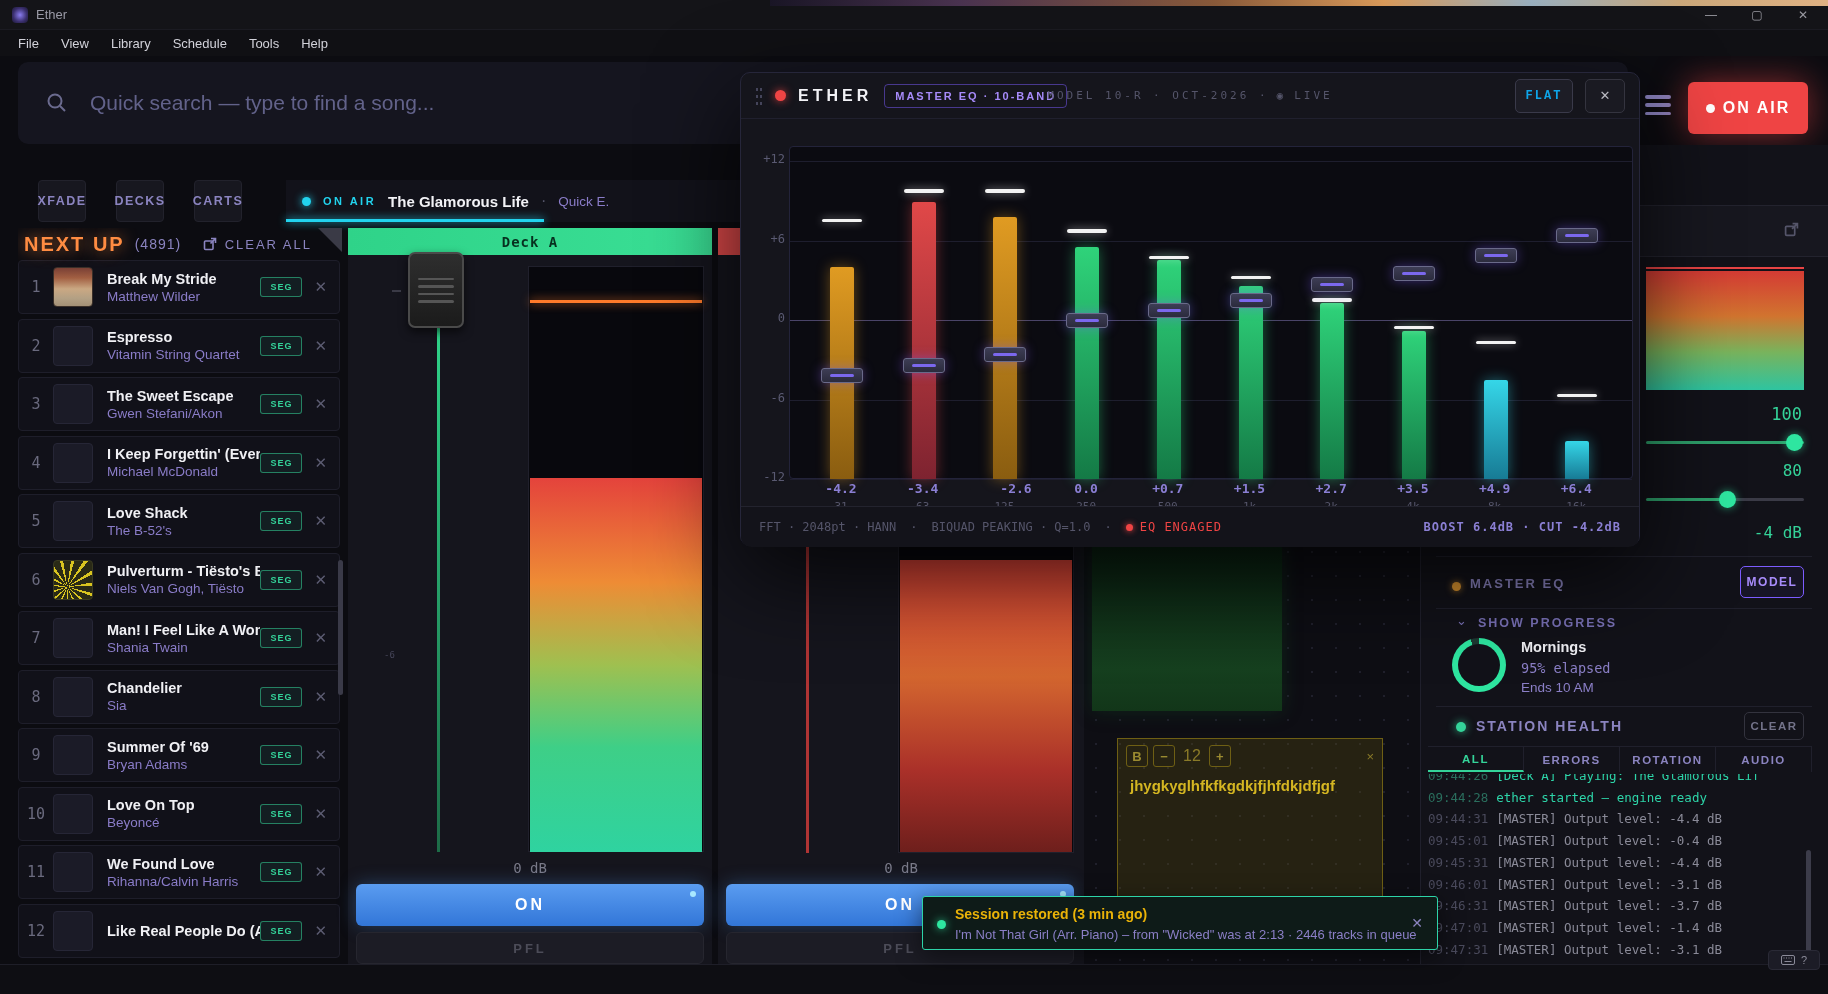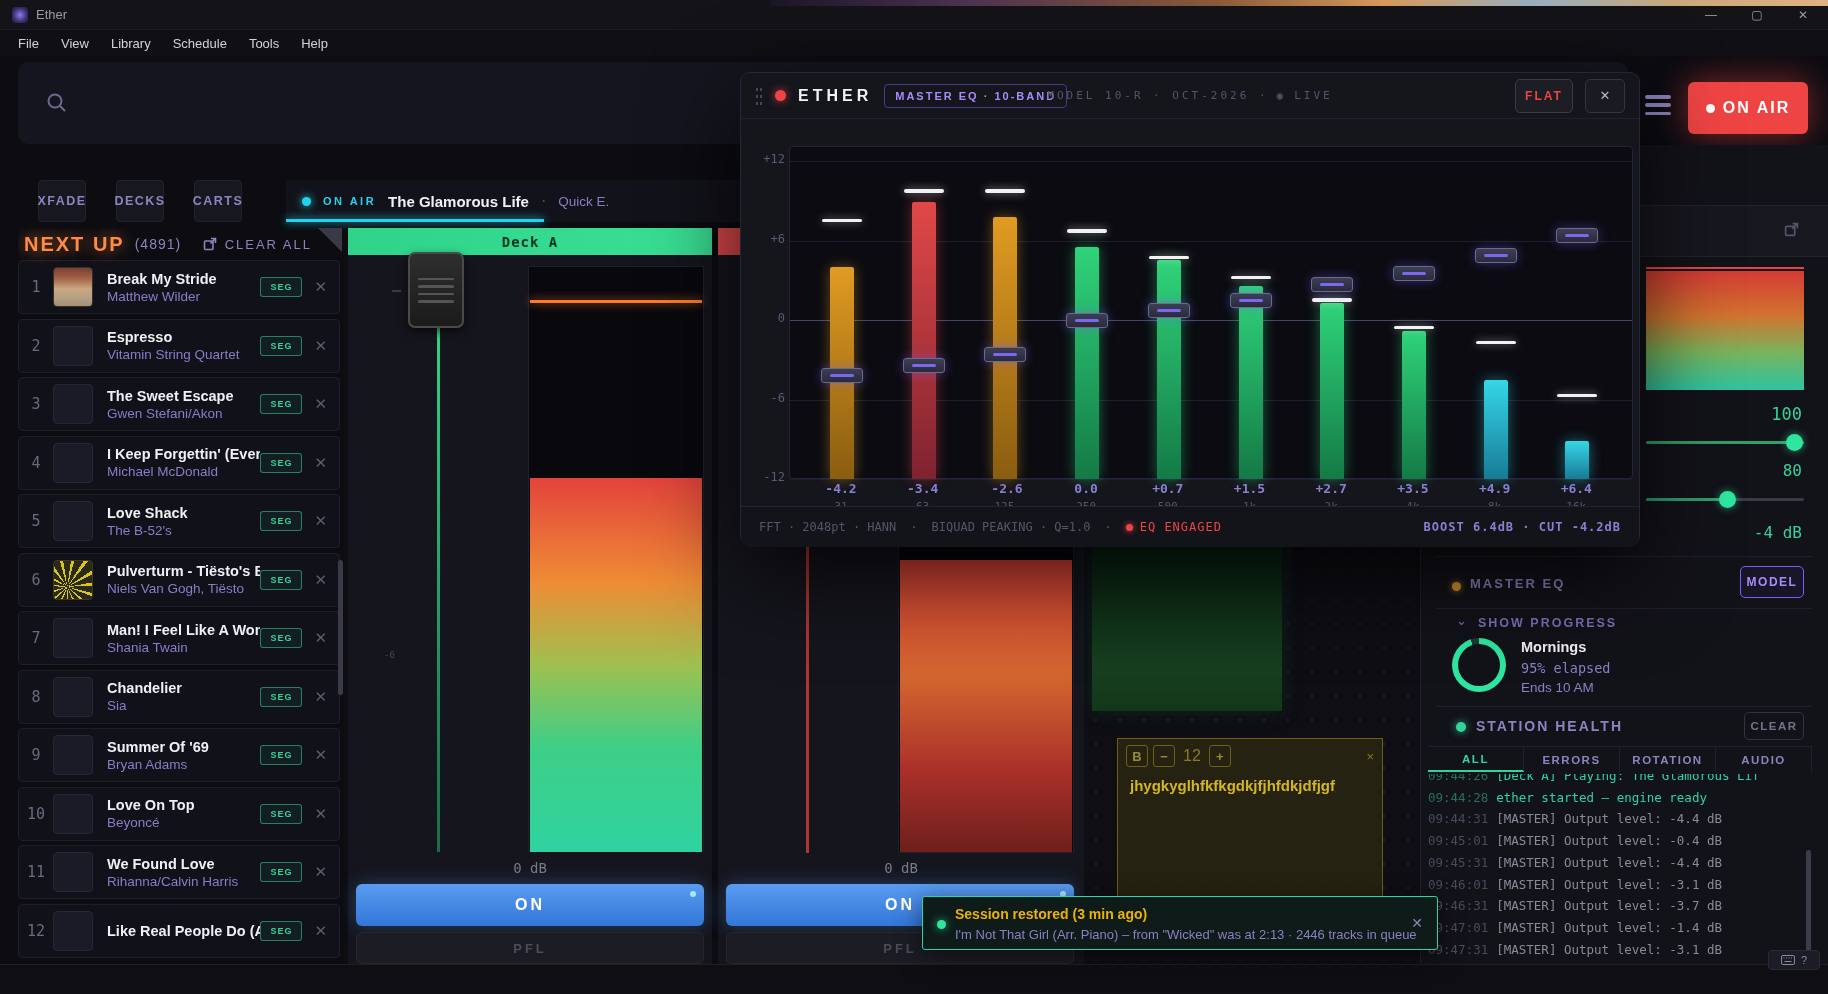--- a/index.html
+++ b/index.html
@@ -93,21 +93,21 @@
   #sticky-text { padding:4px 12px; color:#d4b622; font-weight:bold; font-size:15px; }
 
   
   #eq-modal { left:740px; top:72px; width:900px; height:474px; background:#15151c; border:1px solid #26263a; border-radius:10px; box-shadow:0 30px 90px rgba(0,0,0,.75); z-index:10; }
   #eq-head { position:absolute; left:0; top:0; width:100%; height:46px; display:flex; align-items:center; padding:0 14px; gap:12px; border-bottom:1px solid #20202e;}
   #eq-grip { width:8px; height:20px; background-image:radial-gradient(circle,#44445a 1.4px,transparent 1.5px); background-size:4px 7px; }
   #eq-reddot { width:11px; height:11px; border-radius:50%; background:#ef4444; box-shadow:0 0 8px rgba(239,68,68,.8); }
   #eq-brand { color:#f2f2f6; font-weight:bold; font-size:16px; letter-spacing:4px; }
   #eq-badge { color:#a78bfa; border:1px solid rgba(124,92,255,.5); border-radius:4px; font-size:11px; font-weight:bold; letter-spacing:2px; padding:5px 10px; }
   #eq-model { position:absolute; left:50%; transform:translateX(-50%); color:#55556a; font-size:11px; letter-spacing:3px; font-family:"DejaVu Sans Mono",monospace; display:flex; gap:8px; align-items:center;}
-  #eq-flat { margin-left:auto; width:58px; height:34px; background:#1d1d26; border:1px solid #3a3a4a; border-radius:5px; display:flex; align-items:center; justify-content:center; color:#ef4444; font-weight:bold; font-size:12px; letter-spacing:2px;}
+  #eq-flat { margin-left:auto; width:58px; height:34px; background:#1d1d26; border:1px solid #3a3a4a; border-radius:5px; display:flex; align-items:center; justify-content:center; color:#0ea5e9; font-weight:bold; font-size:12px; letter-spacing:2px;font-family:Liberation Mono, monospace;}
   #eq-close { width:40px; height:34px; background:#1a1a22; border:1px solid #34343f; border-radius:5px; display:flex; align-items:center; justify-content:center; color:#b8b8c0; font-size:13px; }
   #eq-graph { position:absolute; left:48px; top:73px; width:844px; height:333px; background:#0b0b11; border:1px solid #23233a; border-radius:4px; }
   .eq-grid { position:absolute; left:0; width:100%; height:1px; background:#1e1e2e; }
   .eq-grid.zero { background:#4a4468; }
   .eq-axis { position:absolute; width:36px; text-align:right; color:#5a5a72; font-size:12px; font-family:"DejaVu Sans Mono",monospace; }
   .eq-bar { position:absolute; width:24px; border-radius:2px 2px 0 0; }
   .eq-tick { position:absolute; width:40px; height:3.5px; background:#f2f2f2; border-radius:2px; box-shadow:0 0 8px rgba(255,255,255,.5); }
   .eq-handle { position:absolute; width:42px; height:15px; background:linear-gradient(180deg,#3d3d55,#2b2b3d); border:1px solid #6a6a8a; border-radius:3px; box-shadow:0 0 12px rgba(124,92,255,.4); display:flex; align-items:center; justify-content:center; }
   .eq-handle div { width:24px; height:3px; background:#7b68ee; border-radius:2px; }
   .eq-gain { position:absolute; top:408px; width:70px; text-align:center; color:#8b7fd4; font-size:13px; font-weight:bold; font-family:"DejaVu Sans Mono",monospace; }
@@ -188,20 +188,21 @@
     <div class="menu-item">Schedule</div>
     <div class="menu-item">Tools</div>
     <div class="menu-item">Help</div>
   </div>
 
 <div class="abs" id="search">
   <svg width="22" height="22" viewBox="0 0 22 22">
     <circle cx="9" cy="9" r="6.5" fill="none" stroke="#6b6b8f" stroke-width="2"></circle>
     <line x1="14" y1="14" x2="19" y2="19" stroke="#6b6b8f" stroke-width="2"></line>
   </svg>
+  <input type="text" placeholder="Quick search — type to find a song..." style="">
 </div>
 
 <div class="abs" id="hamburger">
     <div></div>
     <div></div>
     <div></div>
   </div>
 <div class="abs" id="onair-btn">
   <div class="dot"></div>
   <span>ON AIR</span>
@@ -531,21 +532,21 @@
   <div id="eq-resize"></div>
 <div class="eq-axis" style="left: 8px; top: 79px;">+12</div>
     <div class="eq-axis" style="left: 8px; top: 158.5px;">+6</div>
     <div class="eq-axis" style="left: 8px; top: 238px;">0</div>
     <div class="eq-axis" style="left: 8px; top: 317.5px;">-6</div>
     <div class="eq-axis" style="left: 8px; top: 397px;">-12</div>
     <div class="eq-gain" style="left: 65px;">-4.2</div>
     <div class="eq-freq" style="left: 65px;">31</div>
     <div class="eq-gain" style="left: 146.7px;">-3.4</div>
     <div class="eq-freq" style="left: 146.7px;">63</div>
-    <div class="eq-gain" style="left: 231px;">-2.6</div>
+    <div class="eq-gain" style="left: 240px;">-2.6</div>
     <div class="eq-freq" style="left: 228.4px;">125</div>
     <div class="eq-gain" style="left: 310.1px;">0.0</div>
     <div class="eq-freq" style="left: 310.1px;">250</div>
     <div class="eq-gain" style="left: 391.8px;">+0.7</div>
     <div class="eq-freq" style="left: 391.8px;">500</div>
     <div class="eq-gain" style="left: 473.5px;">+1.5</div>
     <div class="eq-freq" style="left: 473.5px;">1k</div>
     <div class="eq-gain" style="left: 555.2px;">+2.7</div>
     <div class="eq-freq" style="left: 555.2px;">2k</div>
     <div class="eq-gain" style="left: 636.9px;">+3.5</div>

